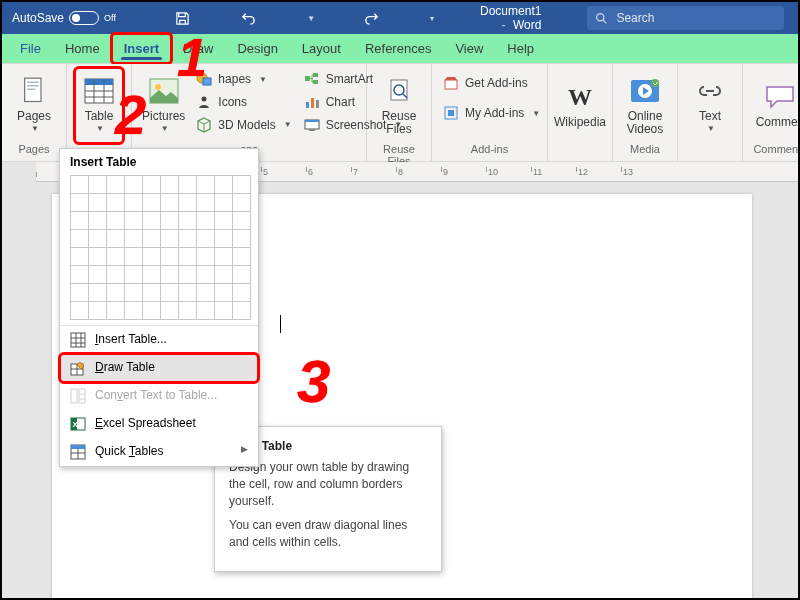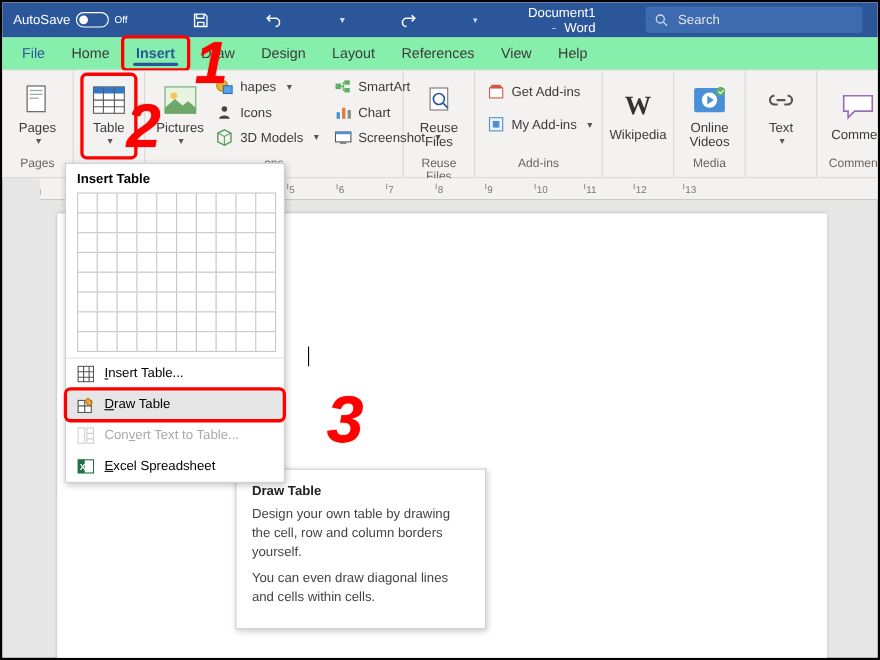--- a/index.html
+++ b/index.html
@@ -484,20 +484,32 @@
   <div class="menuitem">
     <span class="ic">
         <svg width="16" height="16" viewBox="0 0 16 16">
           <rect x="1" y="2" width="14" height="12" fill="#fff" stroke="#1e7145"></rect>
           <rect x="1" y="2" width="6" height="12" fill="#1e7145"></rect>
           <text x="2.5" y="11" font-size="8" fill="#fff" font-weight="bold">X</text>
         </svg>
       </span>
     <span><span class="u">E</span>xcel Spreadsheet</span>
   </div>
+  <div class="menuitem">
+    <span class="ic">
+        <svg width="16" height="16" viewBox="0 0 16 16">
+          <rect x="1" y="1" width="14" height="14" fill="#fff" stroke="#555"></rect>
+          <rect x="1" y="1" width="14" height="4" fill="#4a90d9"></rect>
+          <line x1="1" y1="9" x2="15" y2="9" stroke="#555"></line>
+          <line x1="8" y1="5" x2="8" y2="15" stroke="#555"></line>
+        </svg>
+      </span>
+    <span>Quick <span class="u">T</span>ables</span>
+    <span style="margin-left:auto;font-size:9px;color:#666">▶</span>
+  </div>
 </div>
 
 <div class="tooltip">
   <div class="tt-title">Draw Table</div>
   <p>Design your own table by drawing the cell, row and column borders yourself.</p>
   <p>You can even draw diagonal lines and cells within cells.</p>
 </div>
 
 <div class="anno anno1">1</div>
 <div class="anno anno2">2</div>

